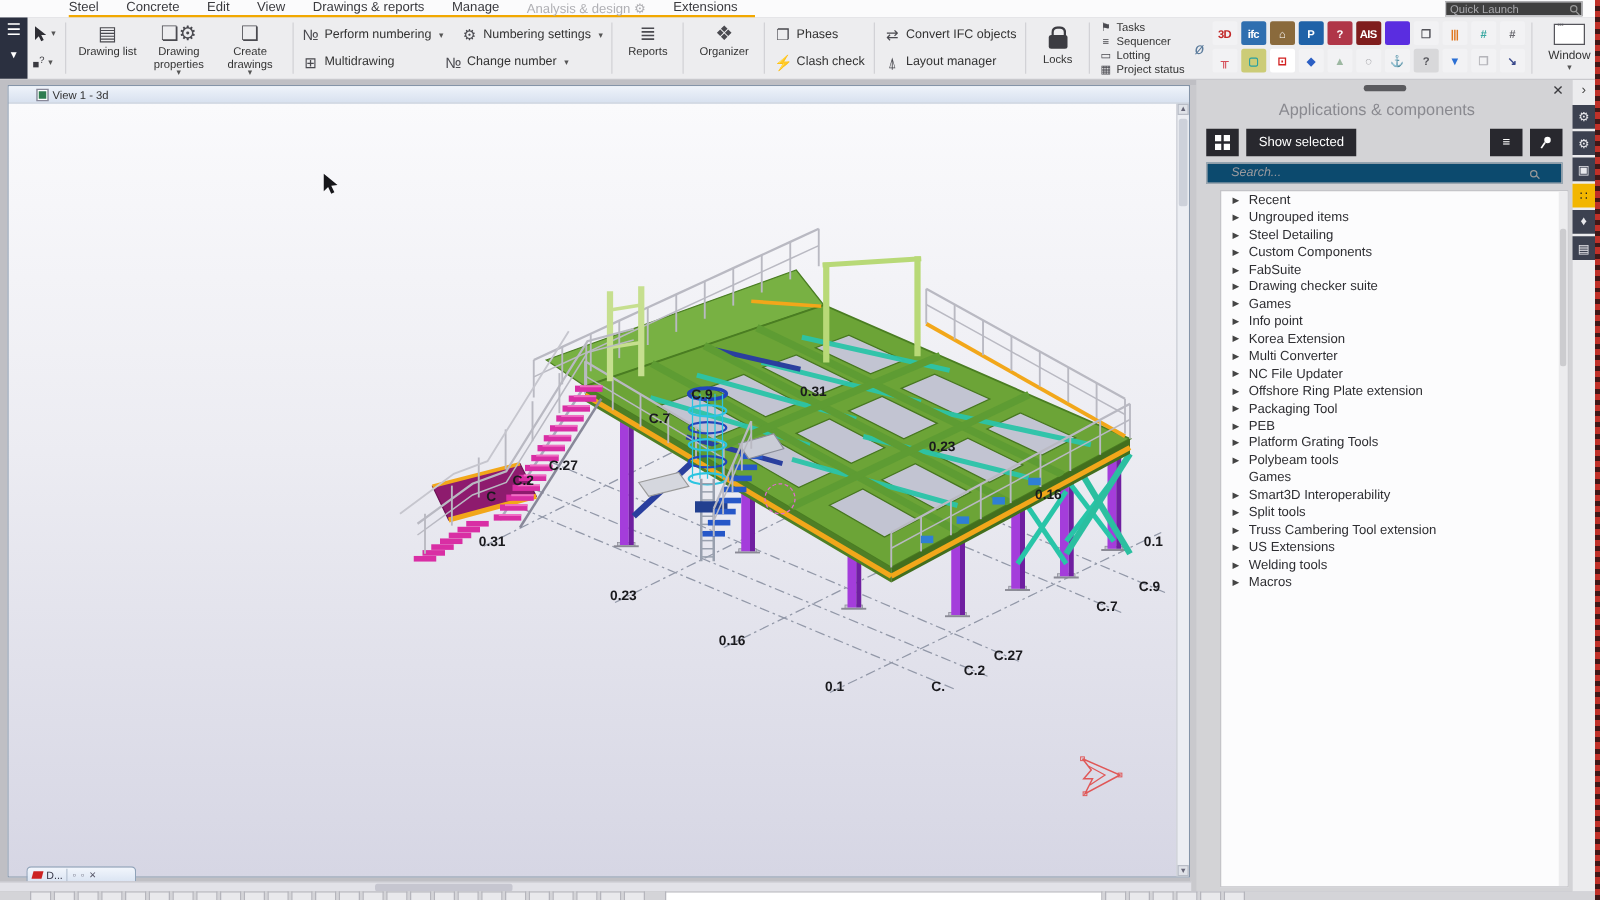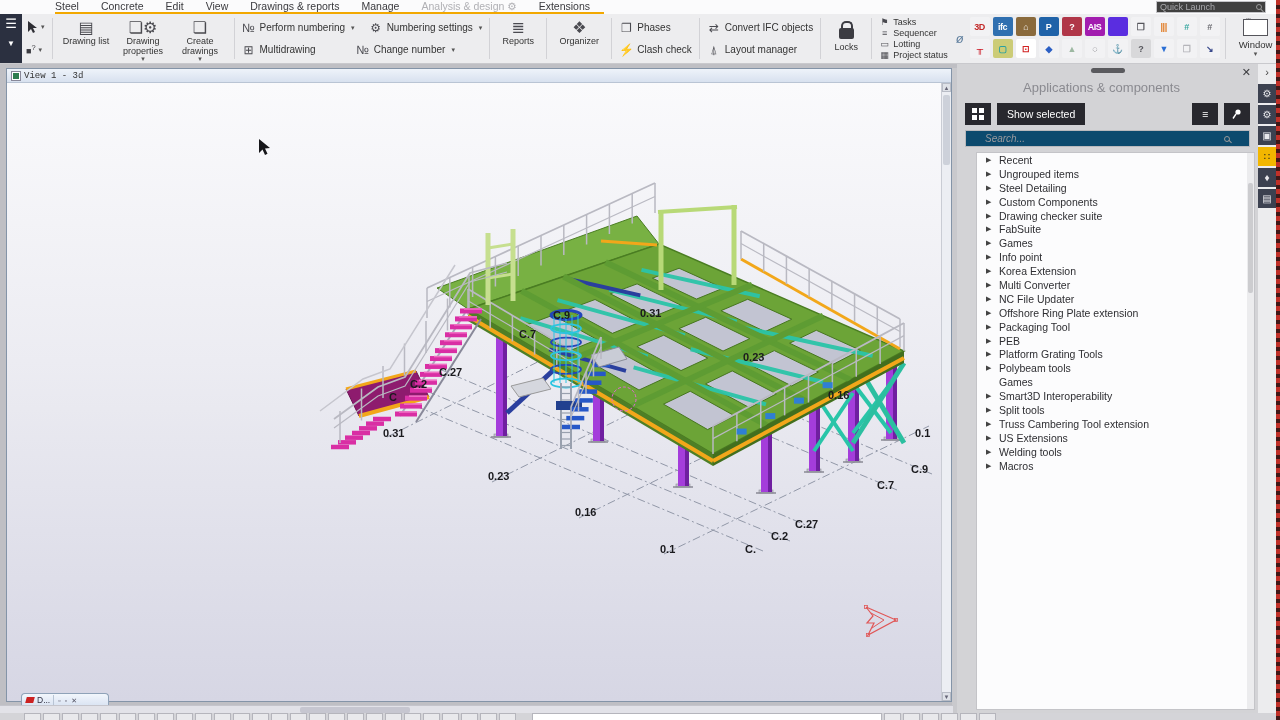--- a/index.html
+++ b/index.html
@@ -51,21 +51,21 @@
   #window-group { display:flex; flex-direction:column; align-items:center; padding:5px 10px 0 10px; }
   .winicon { width:25px; height:17px; border:1.5px solid #55555b; background:#fff; position:relative; }
   .winicon:before { content:"┅"; position:absolute; top:-5px; left:2px; font-size:8px; color:#55555b; }
   #window-group .lbl { font-size:9.5px; color:#333; margin-top:3px; }
 
   
   #viewport { position:absolute; left:6px; top:68px; width:946px; height:634px;
               border:1px solid #8494a8; background:#fff; }
   #vp-title { position:absolute; left:0; top:0; right:0; height:14px;
               background:linear-gradient(#eef3fa,#d8e1ef); border-bottom:1px solid #b9c4d4;
-              display:flex; align-items:center; gap:4px; padding-left:5px;font-family:Liberation Mono, monospace; }
+              display:flex; align-items:center; gap:4px; padding-left:23px; }
   #vp-title .vicon { width:8px; height:8px; background:#2e7d4f; border:1px solid #fff;
                      outline:1px solid #889; flex:none; }
   #vp-title span { font-size:9px; color:#333; }
   #scene { position:absolute; left:0; top:14px; width:934px; height:618px;
            background:linear-gradient(#fafafc 0%, #ececf2 45%, #d6d6e4 100%); }
   #scene svg { position:absolute; left:0; top:0; }
   #vscroll { position:absolute; right:0; top:14px; width:10px; bottom:0; background:#eceef3;
              border-left:1px solid #c9ccd4; }
   #vscroll .arr { position:absolute; left:0; width:9px; height:9px; background:#dfe2e8; border:1px solid #b8bcc6;
                   font-size:6px; color:#667; text-align:center; line-height:8px; }
@@ -277,21 +277,21 @@
 
   <span class="eye-off">ø</span>
 
   <div id="qicons">
     <div class="qrow" id="qrow1">
         <span class="qi" style="background: rgb(242, 242, 244); color: rgb(194, 40, 40);">3D</span>
         <span class="qi" style="background: rgb(47, 111, 176); color: rgb(255, 255, 255);">ifc</span>
         <span class="qi" style="background: rgb(138, 106, 60); color: rgb(255, 255, 255);">⌂</span>
         <span class="qi" style="background: rgb(31, 98, 168); color: rgb(255, 255, 255);">P</span>
         <span class="qi" style="background: rgb(176, 54, 72); color: rgb(255, 255, 255);">?</span>
-        <span class="qi" style="background: #a21caf; color: rgb(255, 255, 255);">AIS</span>
+        <span class="qi" style="background: #7f1d1d; color: rgb(255, 255, 255);">AIS</span>
         <span class="qi" style="background: rgb(90, 45, 224); color: rgb(255, 255, 255);"></span>
         <span class="qi" style="background: rgb(242, 242, 244); color: rgb(85, 85, 91);">❐</span>
         <span class="qi" style="background: rgb(242, 242, 244); color: rgb(224, 120, 32);">|||</span>
         <span class="qi" style="background: rgb(242, 242, 244); color: rgb(55, 167, 160);">#</span>
         <span class="qi" style="background: rgb(242, 242, 244); color: rgb(106, 106, 112);">#</span>
       </div>
     <div class="qrow" id="qrow2">
         <span class="qi" style="background: rgb(242, 242, 244); color: rgb(204, 22, 34);">╥</span>
         <span class="qi" style="background: rgb(204, 204, 119); color: rgb(42, 160, 160);">▢</span>
         <span class="qi" style="background: rgb(255, 255, 255); color: rgb(210, 34, 34);">⊡</span>
@@ -669,25 +669,25 @@
         <div class="titem">
           <span class="ar">▶</span>
           <span>Steel Detailing</span>
         </div>
         <div class="titem">
           <span class="ar">▶</span>
           <span>Custom Components</span>
         </div>
         <div class="titem">
           <span class="ar">▶</span>
+          <span>FabSuite</span>
+        </div>
+        <div class="titem">
+          <span class="ar">▶</span>
           <span>Drawing checker suite</span>
-        </div>
-        <div class="titem">
-          <span class="ar">▶</span>
-          <span>FabSuite</span>
         </div>
         <div class="titem">
           <span class="ar">▶</span>
           <span>Games</span>
         </div>
         <div class="titem">
           <span class="ar">▶</span>
           <span>Info point</span>
         </div>
         <div class="titem">

